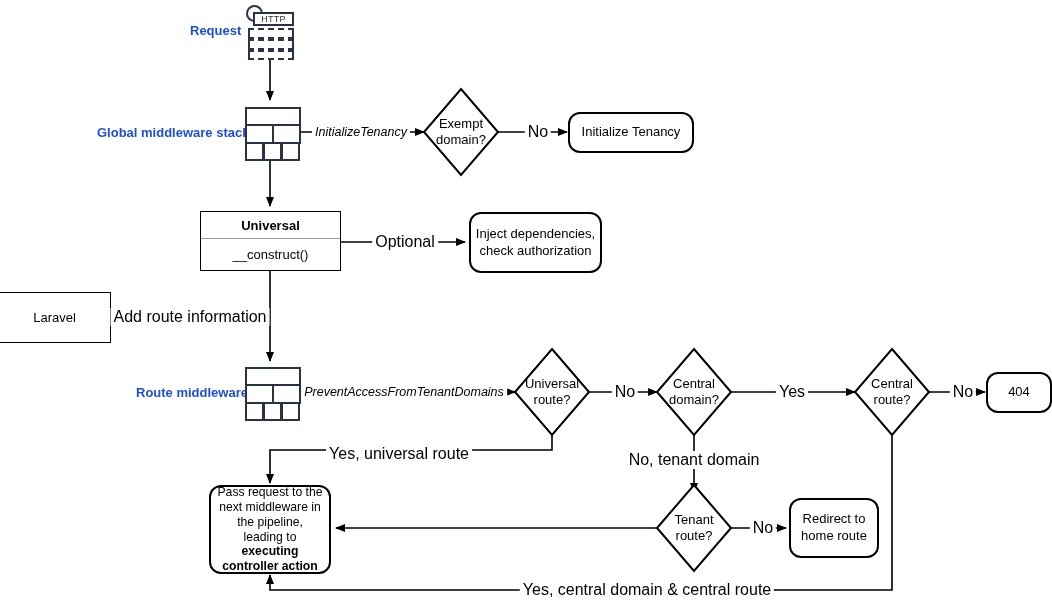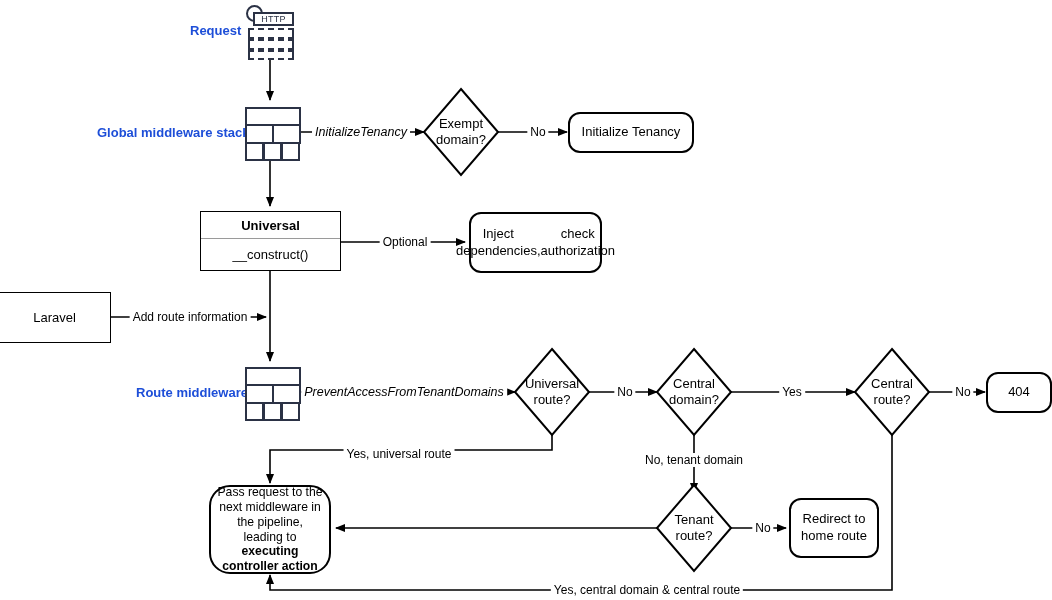--- a/index.html
+++ b/index.html
@@ -19,21 +19,21 @@
   
   .rrect{border:2px solid #000;background:#fff;border-radius:12px;font-size:13px;line-height:1.28;}
   
   .classbox{border:1.6px solid #000;background:#fff;flex-direction:column;
             align-items:stretch;justify-content:flex-start;padding:0;}
   .classbox .title{font-weight:bold;font-size:13px;display:flex;align-items:center;
                    justify-content:center;height:26px;border-bottom:1.2px solid #9a9a9a;}
   .classbox .row{font-size:13px;display:flex;align-items:center;justify-content:center;flex:1;}
 
   
-  .edgelbl{position:absolute;white-space:nowrap;font-size:12px;color:#000;
+  .edgelbl{position:absolute;white-space:nowrap;font-size:16px;color:#000;
            background:#fff;padding:0 3px;transform:translate(-50%,-50%);}
   .edgelbl.ital{font-style:italic;font-size:12.5px;}
 
   
   .stack{position:absolute;}
   .stack i{position:absolute;display:block;border:2.4px solid #2b3245;background:#fff;}
 
   
   .httpicon{position:absolute;}
   .httpicon .circ{position:absolute;width:13px;height:13px;border:2.4px solid #2b3245;
@@ -140,21 +140,21 @@
 
   <div class="nd rrect" style="left:568px;top:112px;width:126px;height:41px;">
     <span>Initialize Tenancy</span>
   </div>
 
   <div class="nd classbox" style="left:200px;top:211px;width:141px;height:60px;">
     <div class="title">Universal</div>
     <div class="row">__construct()</div>
   </div>
 
-  <div class="nd rrect" style="left:469px;top:212px;width:133px;height:61px;">
+  <div class="nd rrect" style="left:469px;top:212px;width:133px;height:61px;flex-direction:column;">
     <span>Inject dependencies,</span>
     <span>check authorization</span>
   </div>
 
   <div class="nd rect" style="left:-2px;top:292px;width:113px;height:51px;">
     <span>Laravel</span>
   </div>
 
   <div class="nd" style="left:513px;top:370px;width:78px;height:44px;flex-direction:column;font-size:13px;line-height:1.25;">
     <span>Universal</span>
@@ -178,21 +178,21 @@
   <div class="nd" style="left:655px;top:506px;width:78px;height:44px;flex-direction:column;font-size:13px;line-height:1.25;">
     <span>Tenant</span>
     <span>route?</span>
   </div>
 
   <div class="nd rrect" style="left:789px;top:498px;width:90px;height:60px;flex-direction:column;">
     <span>Redirect to</span>
     <span>home route</span>
   </div>
 
-  <div class="nd rrect" style="left:209px;top:485px;width:122px;height:89px;padding:4px 6px;font-size:12.2px;line-height:1.22;border-radius:21px;">
+  <div class="nd rrect" style="left:209px;top:485px;width:122px;height:89px;padding:4px 6px;font-size:12.2px;line-height:1.22;">
     <div>
       <span>Pass request to the next middleware in the pipeline, leading to </span><span class="bold">executing controller action</span>
     </div>
   </div>
 
   <div class="edgelbl ital" style="left:361px;top:132px;">InitializeTenancy</div>
   <div class="edgelbl" style="left:538px;top:132px;">No</div>
   <div class="edgelbl" style="left:405px;top:242px;">Optional</div>
   <div class="edgelbl" style="left:190px;top:317px;">Add route information</div>
   <div class="edgelbl ital" style="left:404px;top:392px;">PreventAccessFromTenantDomains</div>

